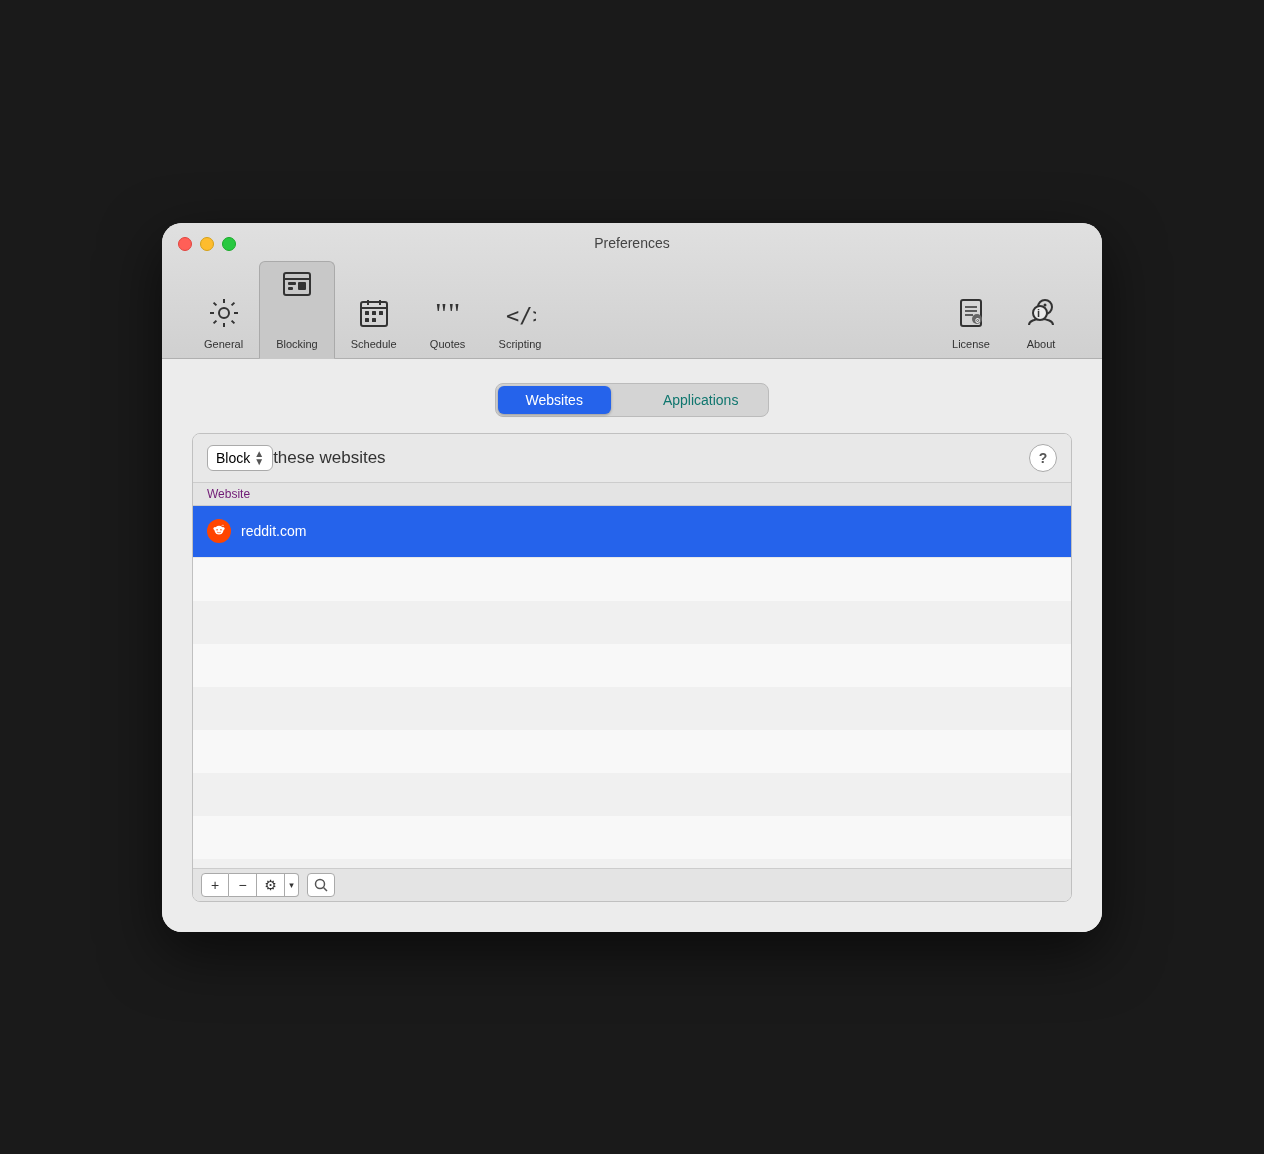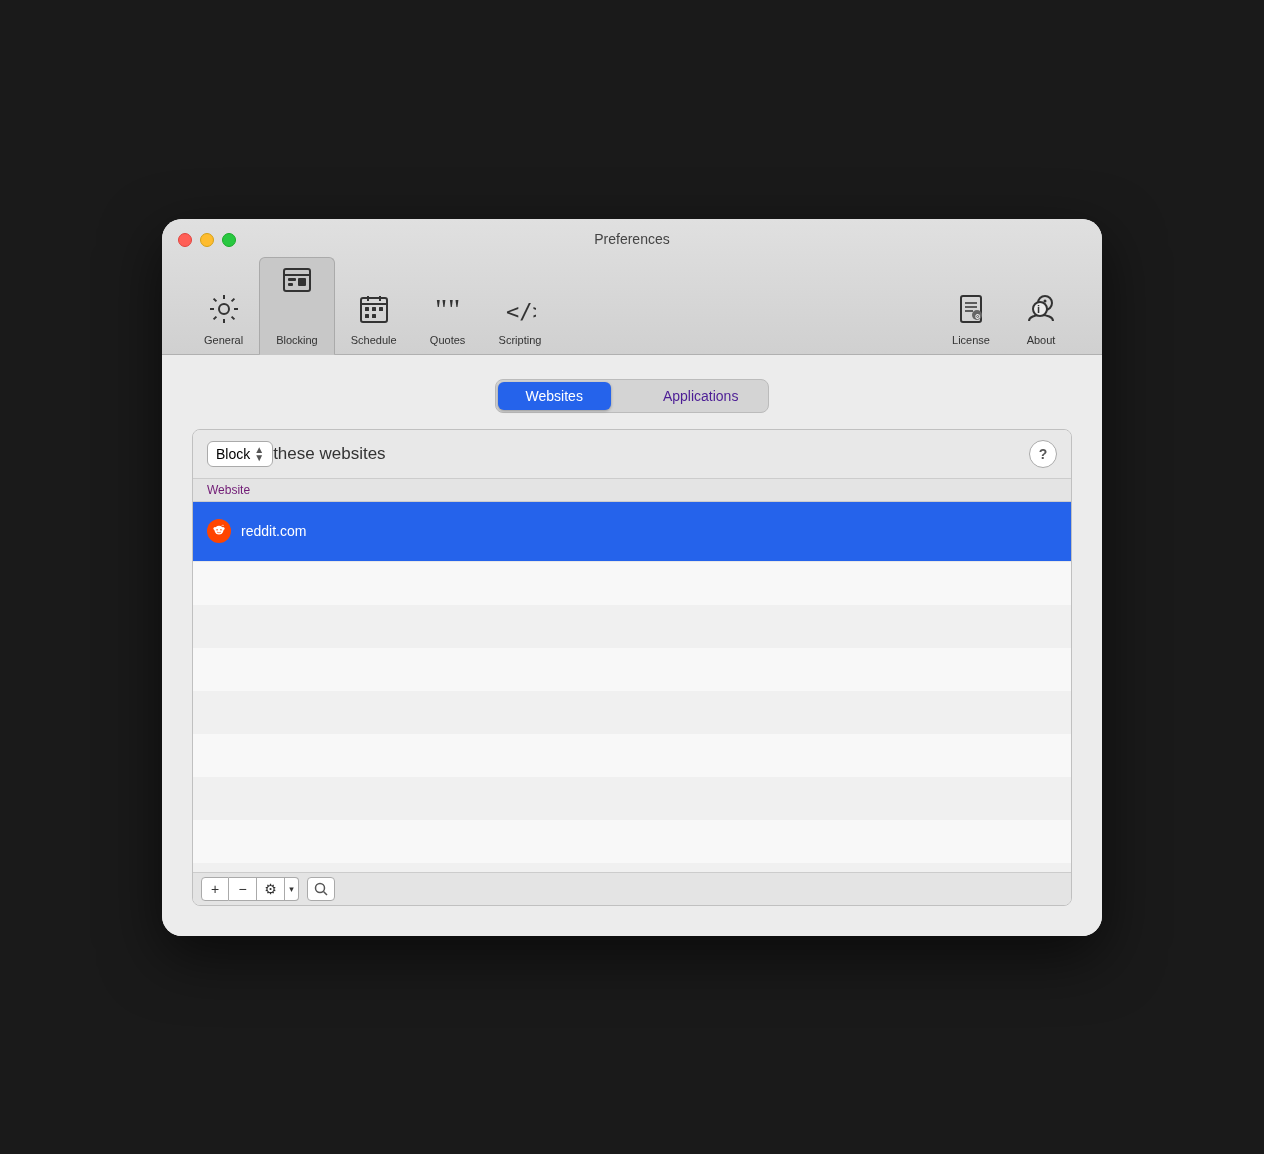--- a/index.html
+++ b/index.html
@@ -129,21 +129,21 @@
     }
 
     .tab-btn {
       padding: 6px 28px;
       border-radius: 6px;
       border: none;
       cursor: pointer;
       font-size: 14px;
       font-weight: 500;
       background: transparent;
-      color: #4c1d95;
+      color: #0f766e;
     }
 
     .tab-btn.active {
       background: #2563eb;
       color: white;
       box-shadow: 0 1px 3px rgba(0,0,0,0.3);
     }
 
     .panel {
       background: #f0f0f0;
@@ -220,21 +220,21 @@
 
     .table-body {
       min-height: 360px;
       background: #f8f8f8;
     }
 
     .table-row {
       display: flex;
       align-items: center;
       padding: 0 14px;
-      height: 60px;
+      height: 52px;
       border-bottom: 1px solid #e8e8e8;
       cursor: pointer;
       gap: 10px;
     }
 
     .table-row.selected {
       background: #2563eb;
       color: white;
     }
 

